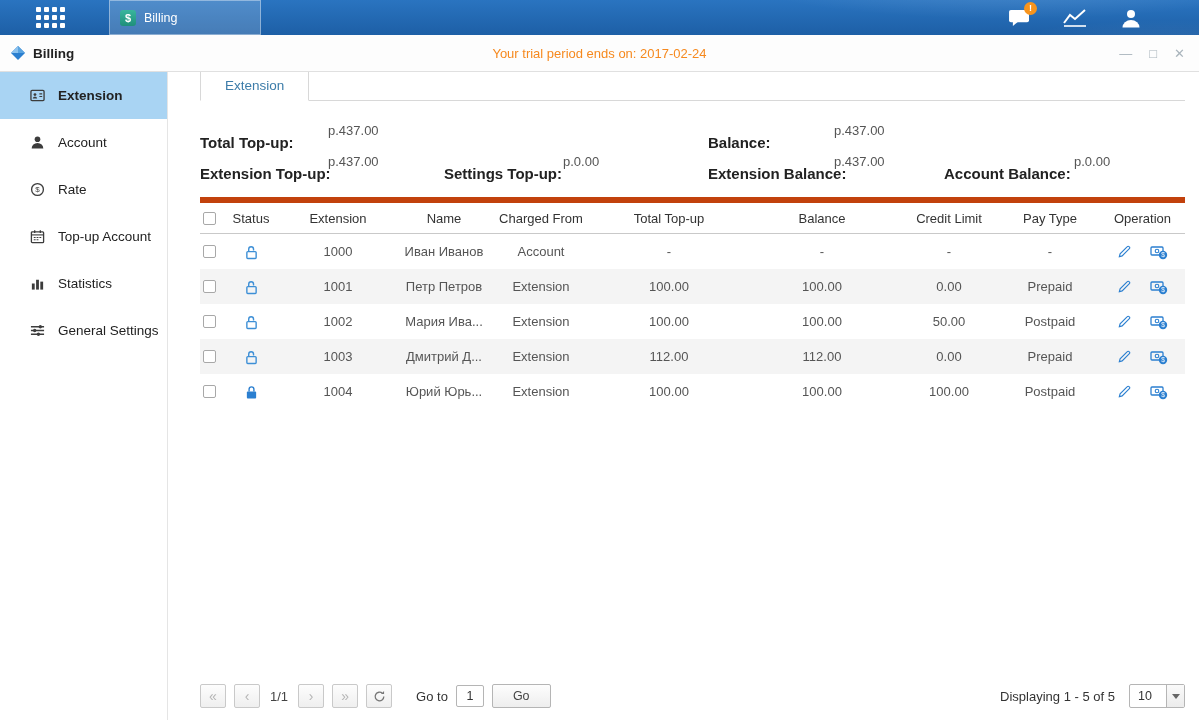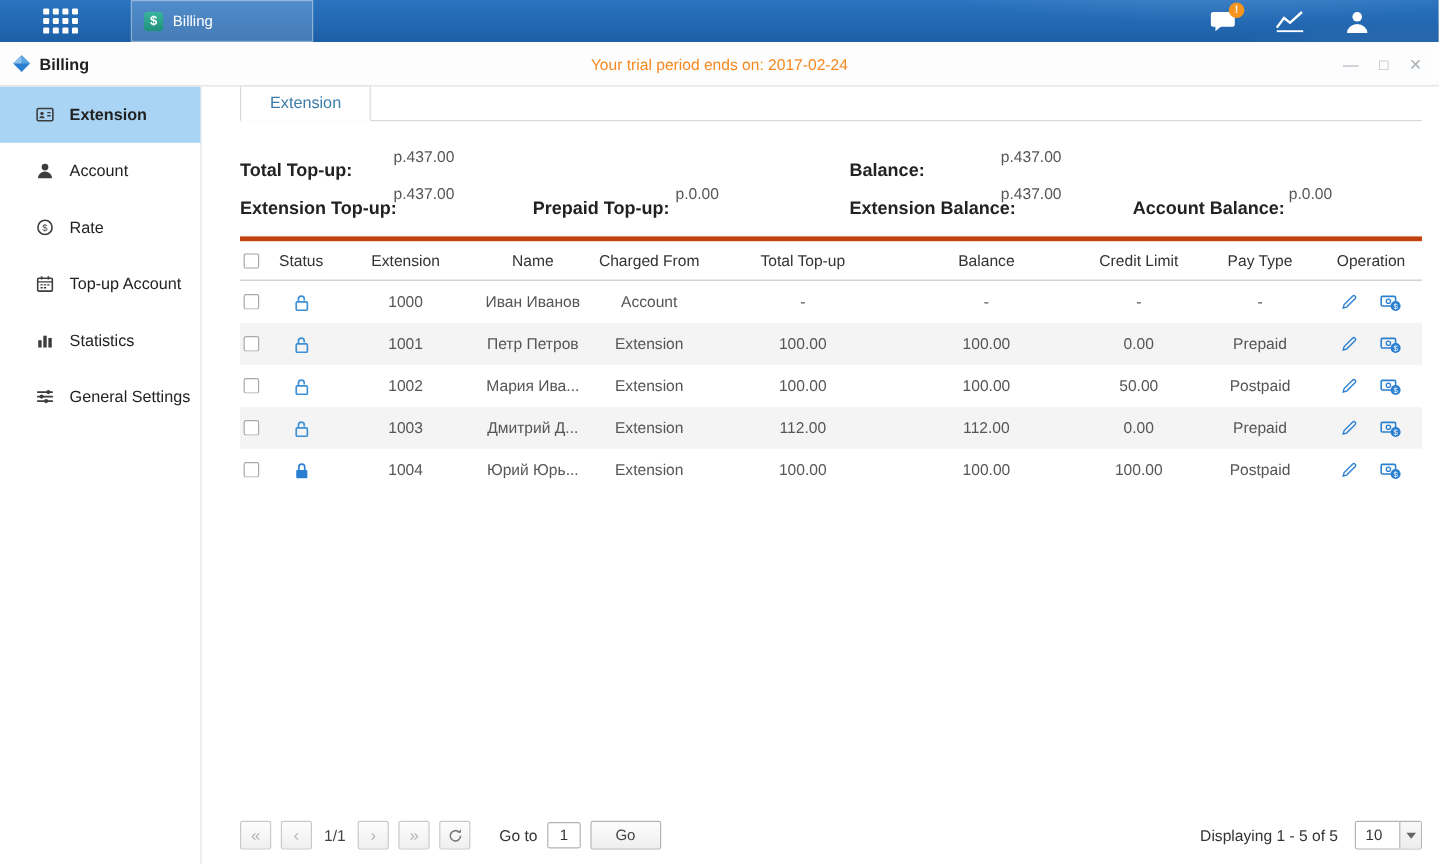--- a/index.html
+++ b/index.html
@@ -52,21 +52,21 @@
   .srow em { position:absolute; top:5px; font-size:13px; color:#555; font-style:normal; }
 
   
   .actions { margin-top:13px; display:flex; gap:9px; }
   .btn-blue { background:#3590da; color:#fff; border:1px solid #2f7fc4; border-radius:3px; height:26px; padding:0 13px;
     font-size:13px; display:inline-flex; align-items:center; cursor:pointer; }
 
   
   .grid { margin-top:17px; }
   .thead, .trow { display:grid; grid-template-columns:24px 54px 120px 92px 102px 154px 152px 102px 100px 1fr; align-items:center; }
-  .thead { height:37px; border-top:4px solid #c2410c; border-bottom:1px solid #c9c9c9; color:#333; }
+  .thead { height:37px; border-top:6px solid #c2410c; border-bottom:1px solid #c9c9c9; color:#333; }
   .trow { height:35px; color:#555; cursor:pointer; }
   .trow:nth-child(even) { background:#f4f4f4; }
   .cell { text-align:center; white-space:nowrap; overflow:hidden; text-overflow:ellipsis; }
   .cell-cb { display:flex; justify-content:flex-start; padding-left:3px; }
   .checkbox { width:13px; height:13px; border:1px solid #a8a8a8; border-radius:2px; background:#fff; display:inline-block; cursor:pointer; }
   .cell-status svg { vertical-align:middle; }
   .lock-closed { display:none; }
   .cell-status[data-state="locked"] .lock-closed { display:inline; }
   .cell-op { display:flex; justify-content:center; gap:18px; }
   .op-icon { cursor:pointer; display:inline-flex; }
@@ -218,21 +218,21 @@
       <div class="summary">
         <div class="srow">
           <b style="left:0">Total Top-up:</b>
           <em style="left:128px">p.437.00</em>
           <b style="left:508px">Balance:</b>
           <em style="left:634px">p.437.00</em>
         </div>
         <div class="srow">
           <b style="left:0">Extension Top-up:</b>
           <em style="left:128px">p.437.00</em>
-          <b style="left:244px">Prepaid Top-up:</b>
+          <b style="left:244px">Settings Top-up:</b>
           <em style="left:363px">p.0.00</em>
           <b style="left:508px">Extension Balance:</b>
           <em style="left:634px">p.437.00</em>
           <b style="left:744px">Account Balance:</b>
           <em style="left:874px">p.0.00</em>
         </div>
       </div>
 
 
       <div class="grid">

